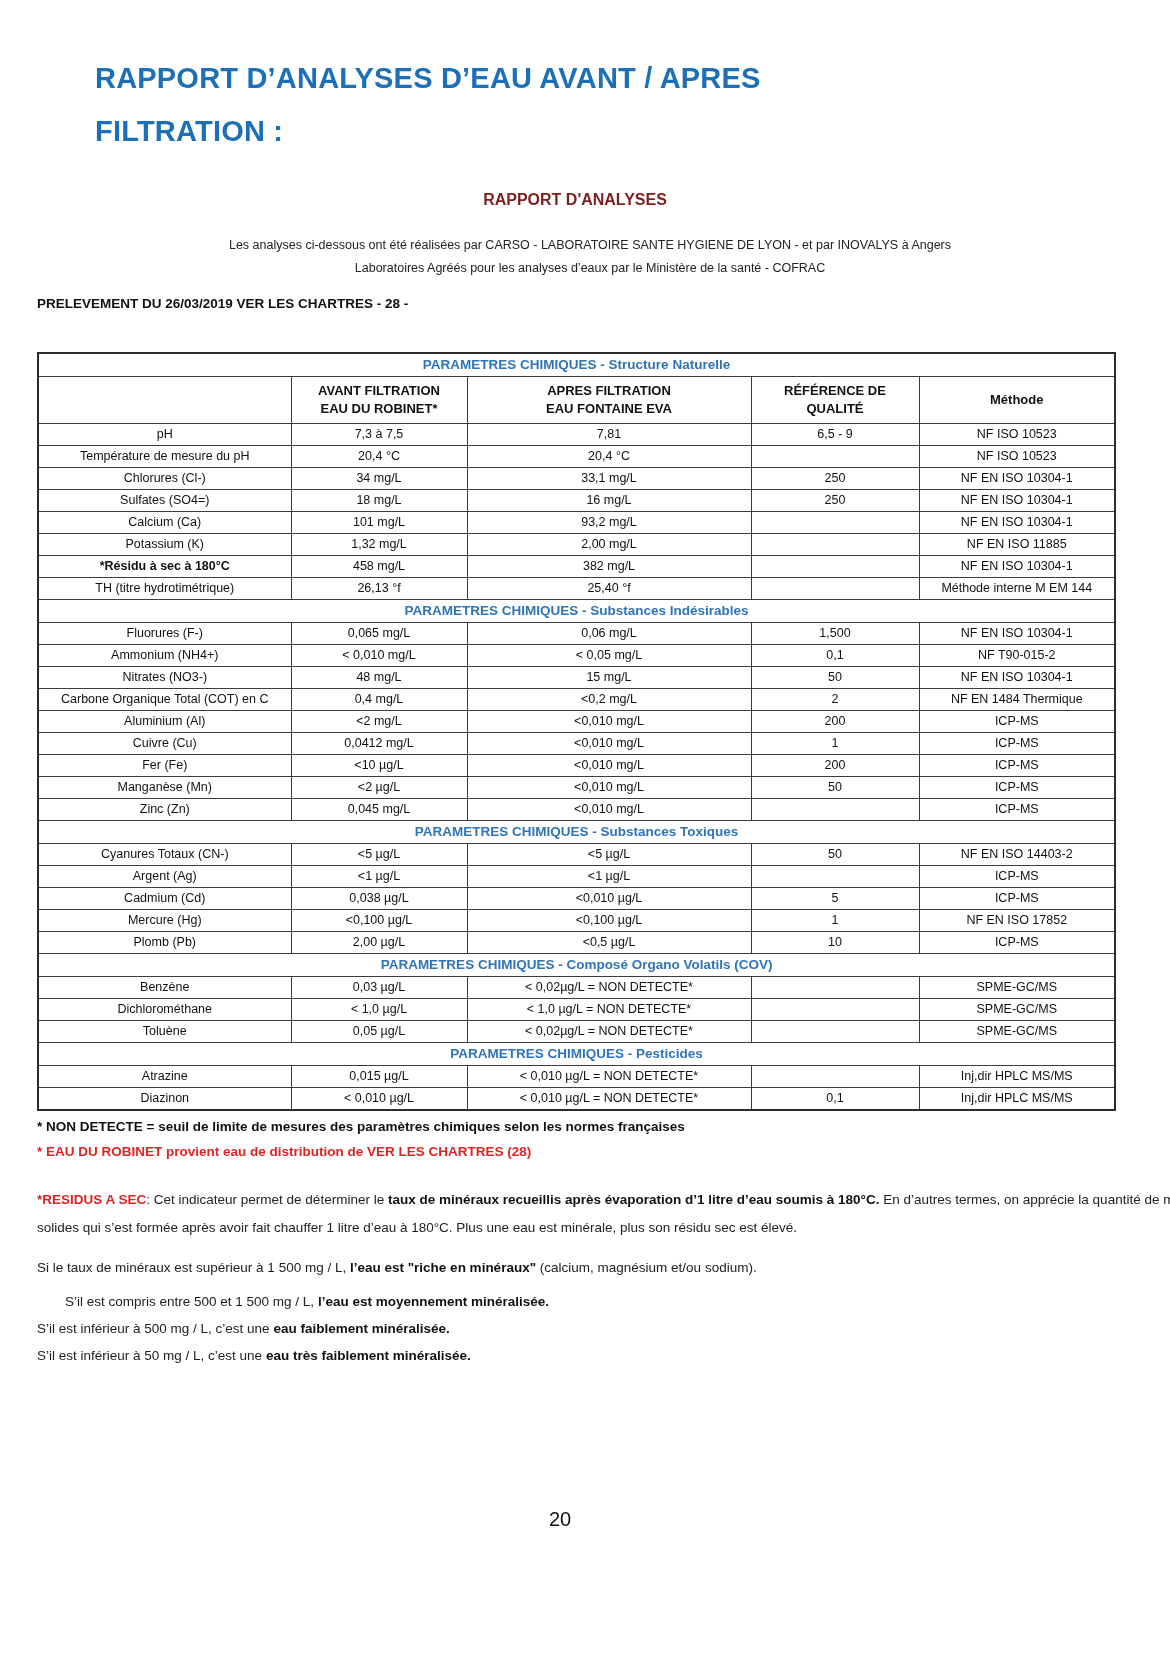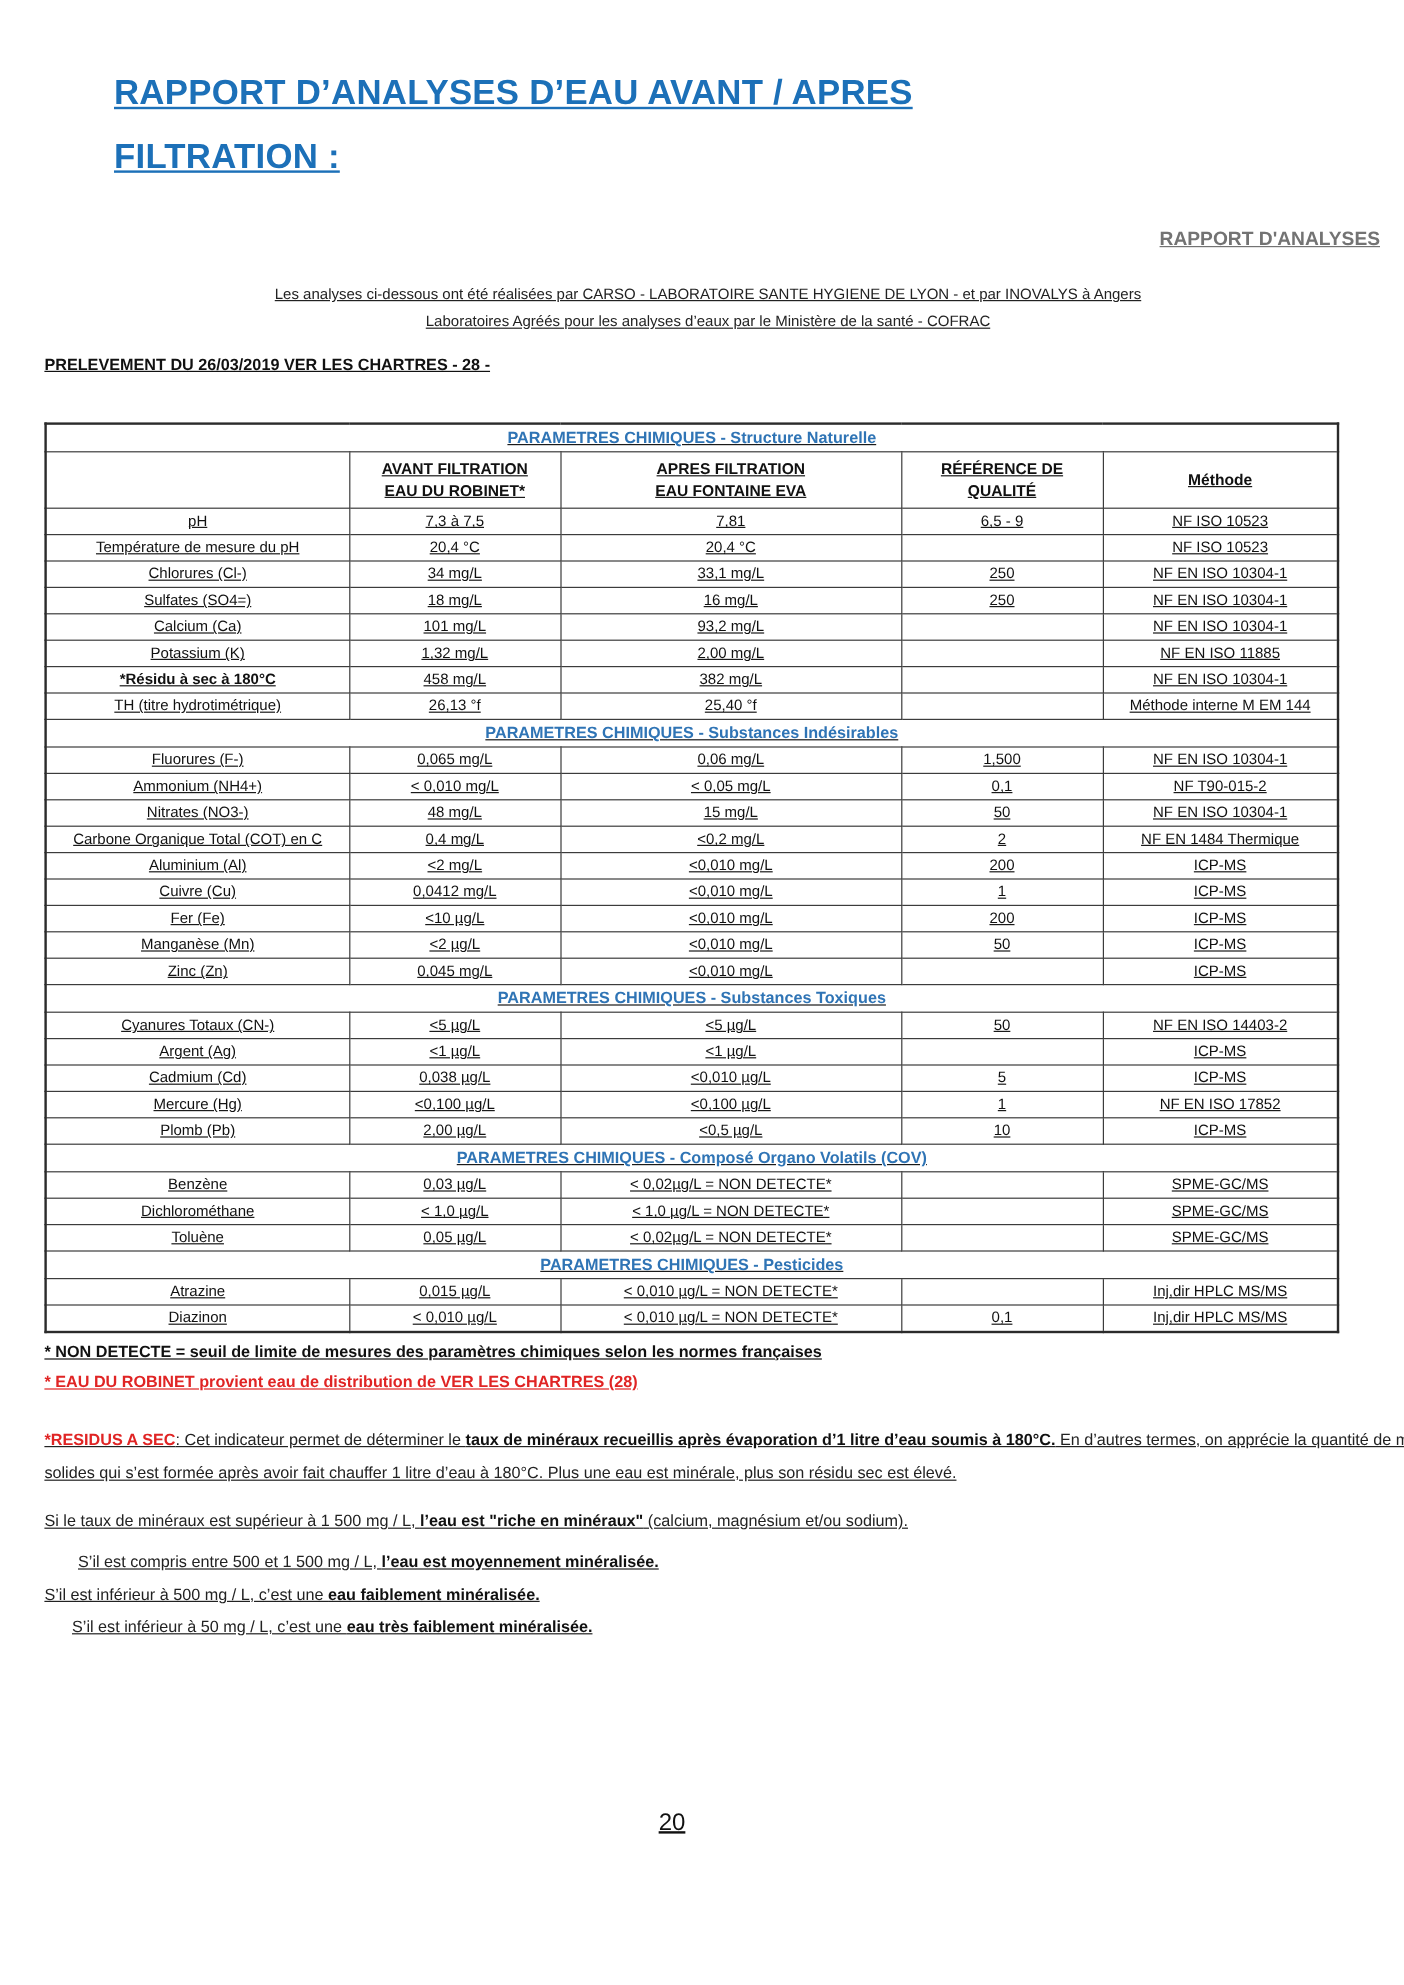--- a/index.html
+++ b/index.html
@@ -1,30 +1,30 @@
 <!DOCTYPE html>
 <html><head>
 <meta charset="utf-8">
 <style>
   html, body { margin:0; padding:0; overflow:hidden; }
   body {
     width:1170px; height:1654px; position:relative;
     background:#ffffff; color:#1a1a1a;
     font-family:"Liberation Sans", sans-serif;
   }
-  .abs { position:absolute;text-decoration:underline; }
+  .abs { position:absolute; }
 
   .doc-title {
     left:95px; top:52px; width:900px;
     font-size:29px; font-weight:bold; color:#1c70b8; line-height:53px;
     letter-spacing:0.2px;
   }
   .report-subtitle {
-    left:0; top:191px; width:1150px; text-align:right;
-    font-size:16px; font-weight:bold; color:#737373;
+    left:0; top:191px; width:1150px; text-align:center;
+    font-size:16px; font-weight:bold; color:#7f1d1d;
   }
   .lab-lines {
     left:0; top:234px; width:1180px; text-align:center;
     font-size:12.5px; line-height:23px; color:#222;
   }
   .prelevement {
     left:37px; top:296px; font-size:13.5px; font-weight:bold; color:#111;
   }
 
   table.analysis {
@@ -53,21 +53,21 @@
 
   .residus {
     left:37px; top:1186px; width:1200px;
     font-size:13.5px; line-height:28px; color:#222;
   }
   .residus .red-label { color:#e02424; font-weight:bold; }
   .residus b { color:#111;margin-top:33px; }
 
   .mineral { left:37px; font-size:13.5px; color:#222; }
   .mineral b { color:#111; }
-  .m1 { top:1260px; } .m2 { top:1294px;margin-left:28px; } .m3 { top:1321px; } .m4 { top:1348px;margin-left:23px; }
+  .m1 { top:1260px; } .m2 { top:1294px;margin-left:28px; } .m3 { top:1321px; } .m4 { top:1348px; }
 
   .page-number {
     left:0; top:1508px; width:1120px; text-align:center;
     font-size:20px; color:#111;
   }
 </style>
 </head>
 <body>
 
 <div class="abs doc-title">

